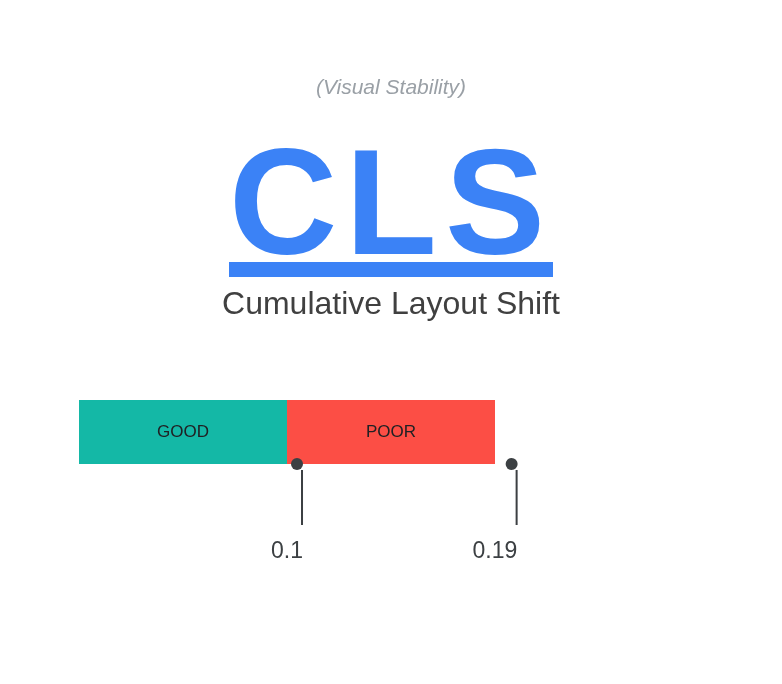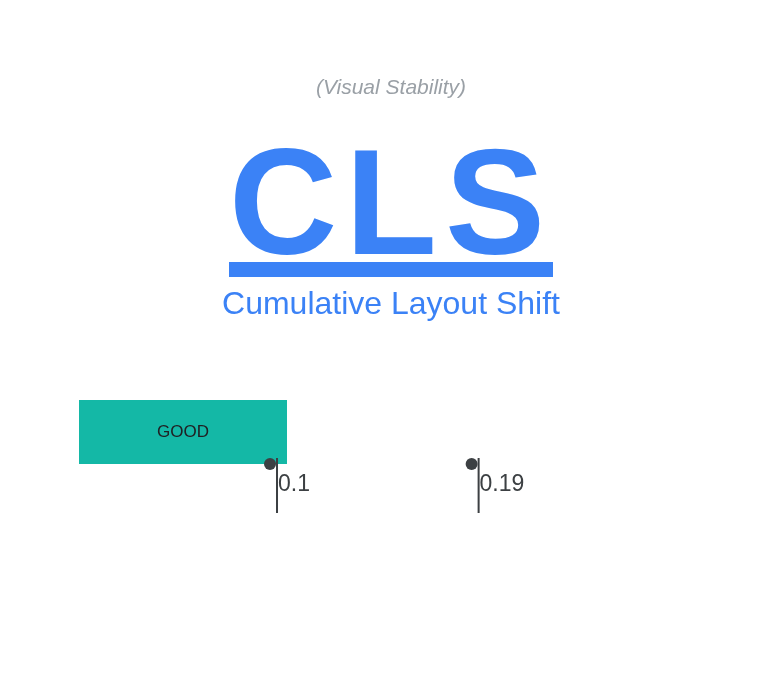--- a/index.html
+++ b/index.html
@@ -28,21 +28,21 @@
       font-size: 150px;
       font-weight: 700;
       color: #3b82f6;
       letter-spacing: 8px;
       line-height: 1;
       margin-bottom: 8px;
       text-decoration: underline;
     }
     .full-name {
       font-size: 32px;
-      color: #3b82f6;
+      color: #404040;
       font-weight: 400;
       margin-bottom: 78px;
     }
     .scale-container {
       width: 624px;
       position: relative;
     }
     .scale-bar {
       display: flex;
       width: 100%;
@@ -73,22 +73,22 @@
     }
     .markers {
       position: relative;
       width: 100%;
       height: 90px;
     }
     .marker {
       position: absolute;
       top: -6px;
       display: flex;
-      flex-direction: row;
-      align-items: flex-start;
+      flex-direction: column;
+      align-items: flex-end;
       transform: translateX(-50%);
     }
     .marker-dot {
       width: 12px;
       height: 12px;
       background: #3c4043;
       border-radius: 50%;
     }
     .marker-line {
       width: 2px;
@@ -111,20 +111,21 @@
 </head>
 <body>
 
 <div class="category">(Visual Stability)</div>
 <div class="abbreviation">CLS</div>
 <div class="full-name">Cumulative Layout Shift</div>
 
 <div class="scale-container">
   <div class="scale-bar">
     <div class="segment segment-good">GOOD</div>
+    <div class="segment segment-poor">POOR</div>
   </div>
   <div class="markers">
     <div class="marker marker-1">
       <div class="marker-dot"></div>
       <div class="marker-line"></div>
       <div class="marker-value">0.1</div>
     </div>
     <div class="marker marker-2">
       <div class="marker-dot"></div>
       <div class="marker-line"></div>

